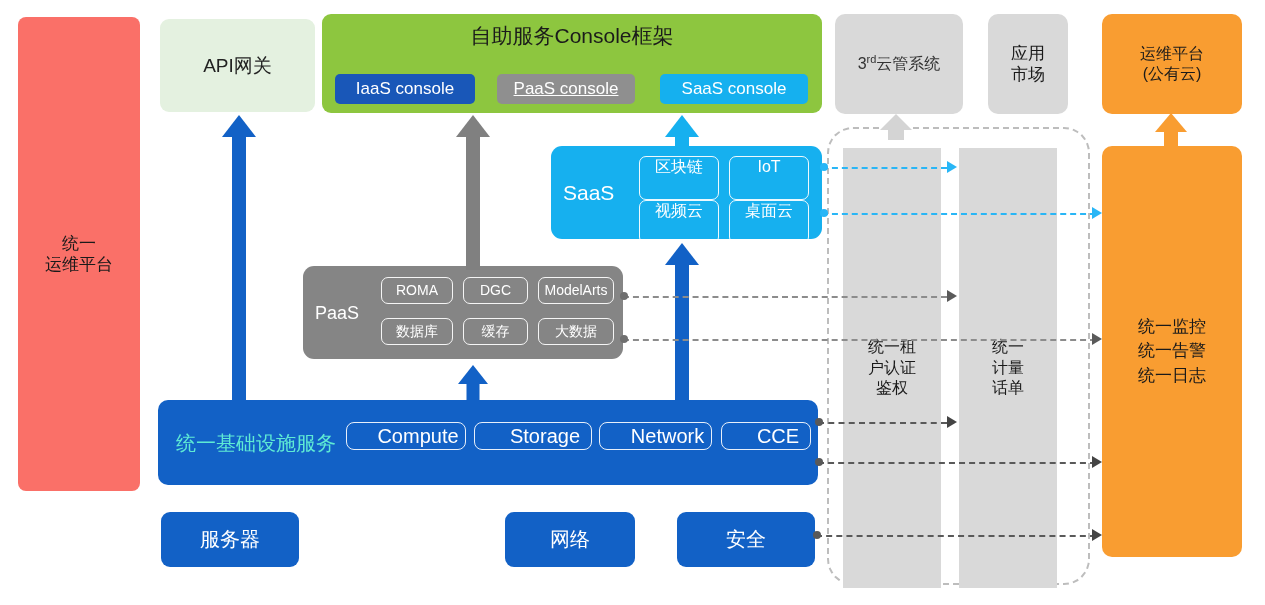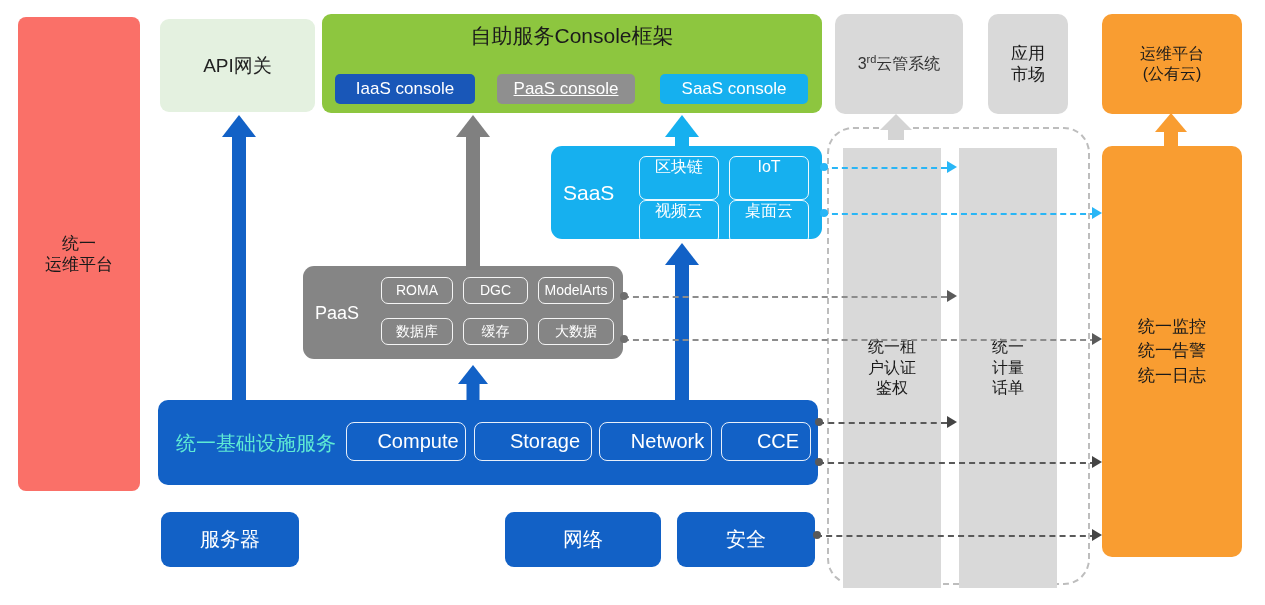--- a/index.html
+++ b/index.html
@@ -120,37 +120,37 @@
   
   #iaas-bar{
     left:158px; top:400px; width:660px; height:85px;
     background:#1260c4; background:#1261c6; border-radius:10px; display:block;
   }
   #iaas-label{
     position:absolute; left:18px; top:50%; transform:translateY(-50%);
     color:#5eead4; font-size:20px;
   }
   .iaas-chip{
-    position:absolute; top:22px; height:39px; border-radius:8px;
+    position:absolute; top:22px; height:28px; border-radius:8px;
     border:1.7px solid rgba(255,255,255,.9);
     display:flex;align-items:center;justify-content:center;
     color:#fff; font-size:20px; box-sizing:border-box;padding-left:24px;
   }
   #iaas-chip-0{ left:188px; width:120px; }
   #iaas-chip-1{ left:316px; width:118px; }
   #iaas-chip-2{ left:441px; width:113px; }
   #iaas-chip-3{ left:563px; width:90px; }
   
   .hw-box{
     top:512px; height:55px; border-radius:9px;
     background:#1261c6; color:#fff; font-size:20px;
   }
   #hw-0{ left:161px; width:138px; }
   #hw-1{ left:334px; width:138px; }
-  #hw-2{ left:505px; width:156px; }
+  #hw-2{ left:505px; width:130px; }
   #hw-3{ left:677px; width:138px; }
   
   #shared-services{
     position:absolute;
     left:827px; top:127px; width:263px; height:458px;
     border:2px dashed #bdbdbd;
     border-radius:26px;
     box-sizing:border-box;
   }
   .gray-col{

